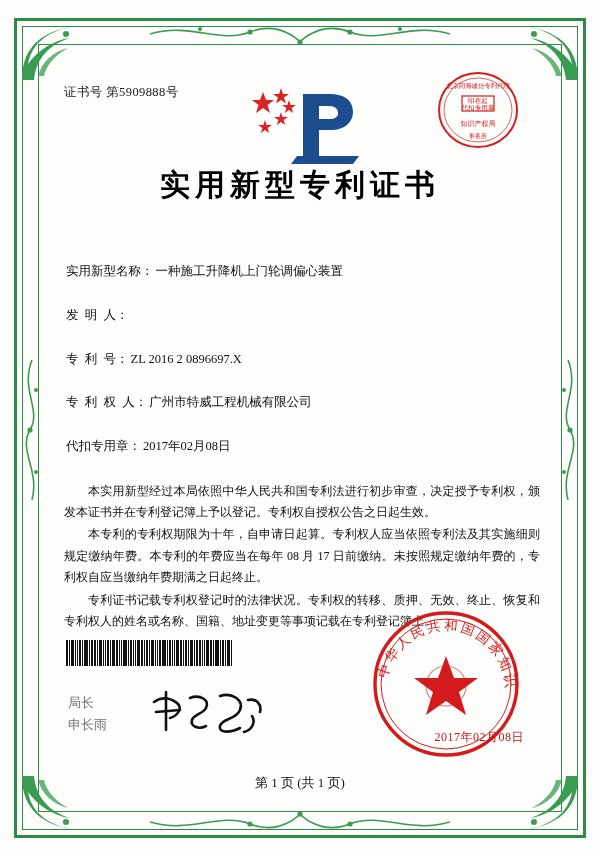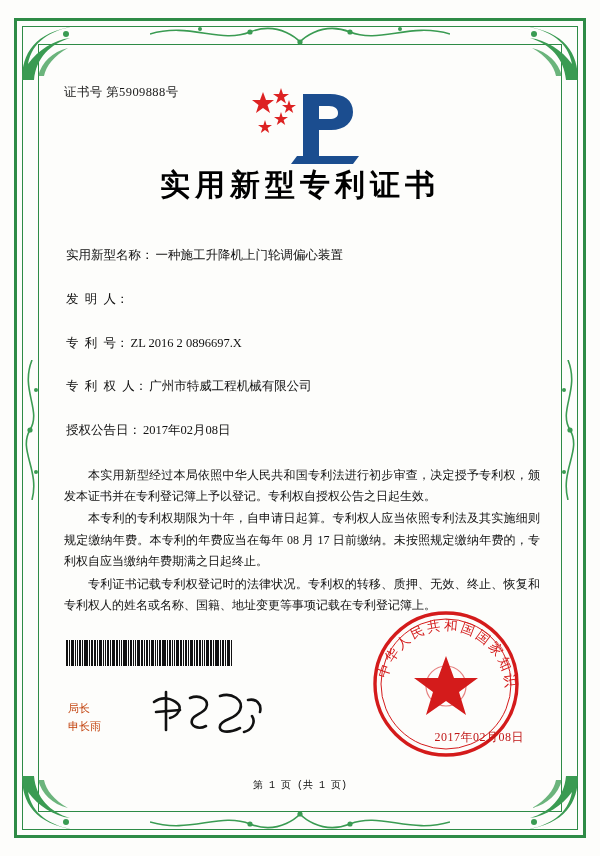--- a/index.html
+++ b/index.html
@@ -108,21 +108,21 @@
   .title {
     text-align: center;
     font-size: 30px;
     font-weight: bold;
     letter-spacing: 5px;
     margin-top: 64px;
     color: #000;
     font-family: "DejaVu Serif", serif;
   }
   .fields {
-    margin-top: 40px;
+    margin-top: 56px;
     font-size: 12.5px;
     color: #111;
     line-height: 1.5;
   }
   .field-row {
     display: flex;
     align-items: baseline;
     margin-bottom: 25px;
     padding-left: 10px;
   }
@@ -162,23 +162,23 @@
     display: block;
     height: 100%;
     background: #111;
     margin-right: 1px;
   }
   
   .sign-block {
     position: absolute;
     left: 12px;
     bottom: 58px;
-    font-size: 11px;
+    font-size: 13px;
     line-height: 1.7;
-    color: #c2410c;
+    color: #737373;
   }
   .handwriting {
     position: absolute;
     left: 92px;
     bottom: 56px;
     width: 120px;
     height: 52px;
     color: #111;
   }
   .handwriting svg { display:block; width:100%; height:100%; }
@@ -199,23 +199,22 @@
     font-size: 12px;
     color: #c01616;
     letter-spacing: 0.5px;
   }
   .page-footer {
     position: absolute;
     left: 0;
     right: 0;
     bottom: 2px;
     text-align: center;
-    font-size: 10px;
+    font-size: 13px;
     color: #111;
-    font-family: Liberation Mono, monospace;
   }
 </style>
 </head>
 <body>
 
 <div class="page">
 
   <div class="border-outer"></div>
   <div class="border-inner"></div>
 
@@ -302,41 +301,53 @@
           <polygon points="24,34 25.6,39 31,39 26.6,42 28.2,47 24,44 19.8,47 21.4,42 17,39 22.4,39"></polygon>
         </g>
 
         <path d="M62 8 L62 70 L78 70 L78 44 L90 44 C104 44 112 36 112 26 C112 14 103 8 89 8 Z
                  M78 20 L88 20 C94 20 97 23 97 27 C97 31 94 33 88 33 L78 33 Z" fill="#1b4d8f"></path>
 
         <path d="M56 70 L118 70 L112 78 L50 78 Z" fill="#1b4d8f"></path>
       </svg>
     </div>
 
+    <div class="agency-stamp">
+      <svg viewBox="0 0 84 84">
+        <ellipse cx="42" cy="42" rx="39" ry="37" fill="none" stroke="currentColor" stroke-width="2"></ellipse>
+        <ellipse cx="42" cy="42" rx="34" ry="32" fill="none" stroke="currentColor" stroke-width="0.7"></ellipse>
+        <text x="42" y="20" text-anchor="middle" font-size="6.4" fill="currentColor" font-family="DejaVu Sans, sans-serif">北京同海诚信专利代理</text>
+        <rect x="26" y="28" width="32" height="15" fill="none" stroke="currentColor" stroke-width="1.2"></rect>
+        <text x="42" y="34.5" text-anchor="middle" font-size="6.6" fill="currentColor" font-family="DejaVu Sans, sans-serif">印在起</text>
+        <text x="42" y="41.5" text-anchor="middle" font-size="6.6" fill="currentColor" font-family="DejaVu Sans, sans-serif">代扣专用章</text>
+        <text x="42" y="58" text-anchor="middle" font-size="7" fill="currentColor" font-family="DejaVu Sans, sans-serif">知识产权局</text>
+        <text x="42" y="70" text-anchor="middle" font-size="6.2" fill="currentColor" font-family="DejaVu Sans, sans-serif">事务所</text>
+      </svg>
+    </div>
 
     <div class="title">实用新型专利证书</div>
 
     <div class="fields">
       <div class="field-row">
         <span class="field-label">实用新型名称：</span>
         <span class="field-value">一种施工升降机上门轮调偏心装置</span>
       </div>
       <div class="field-row">
         <span class="field-label">发  明  人：</span>
       </div>
       <div class="field-row">
         <span class="field-label">专  利  号：</span>
         <span class="field-value">ZL 2016 2 0896697.X</span>
       </div>
       <div class="field-row">
         <span class="field-label">专  利  权  人：</span>
         <span class="field-value">广州市特威工程机械有限公司</span>
       </div>
       <div class="field-row">
-        <span class="field-label">授权公告日：</span>
+        <span class="field-label">代扣专用章：</span>
         <span class="field-value">2017年02月08日</span>
       </div>
     </div>
 
     <div class="body-text">
       <p>本实用新型经过本局依照中华人民共和国专利法进行初步审查，决定授予专利权，颁发本证书并在专利登记簿上予以登记。专利权自授权公告之日起生效。</p>
       <p>本专利的专利权期限为十年，自申请日起算。专利权人应当依照专利法及其实施细则规定缴纳年费。本专利的年费应当在每年 08 月 17 日前缴纳。未按照规定缴纳年费的，专利权自应当缴纳年费期满之日起终止。</p>
       <p>专利证书记载专利权登记时的法律状况。专利权的转移、质押、无效、终止、恢复和专利权人的姓名或名称、国籍、地址变更等事项记载在专利登记簿上。</p>
     </div>
 

